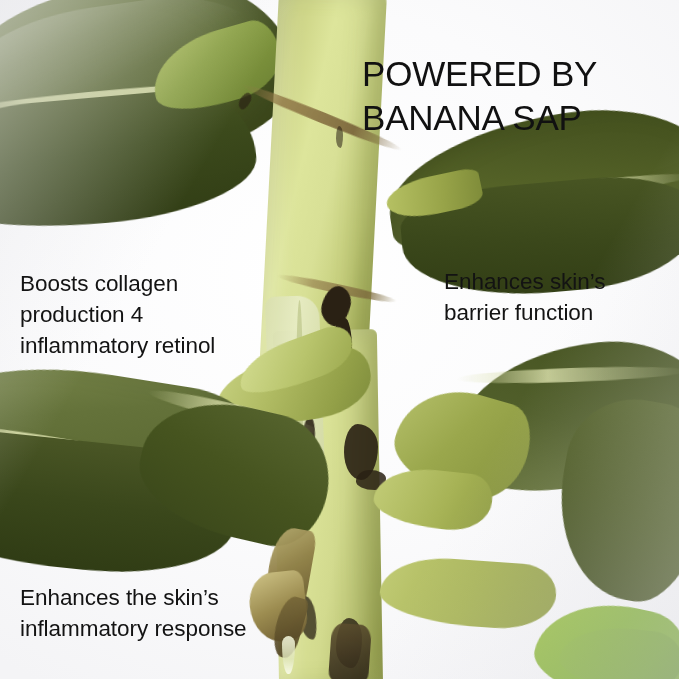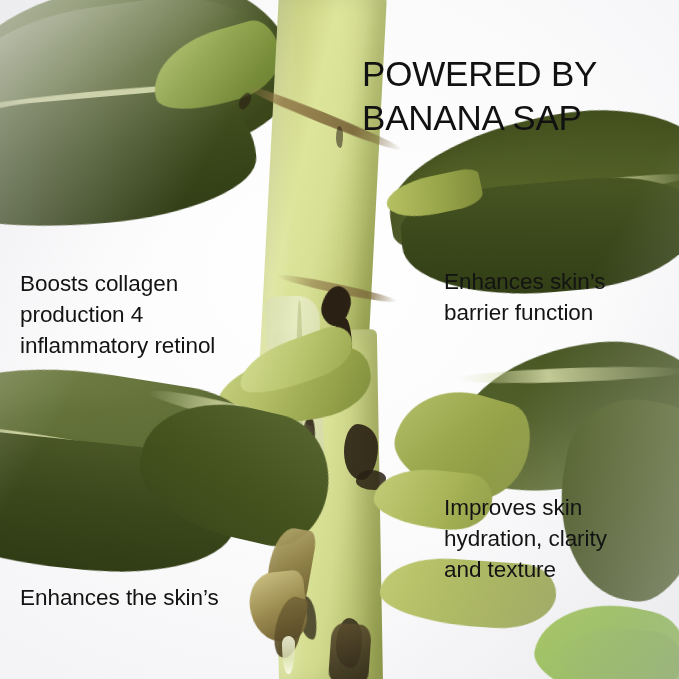--- a/index.html
+++ b/index.html
@@ -446,23 +446,19 @@
     <span class="ln">Boosts collagen</span>
     <span class="ln">production 4</span>
     <span class="ln">inflammatory retinol</span>
   </div>
 
   <div class="caption cap-barrier">
     <span class="ln">Enhances skin’s</span>
     <span class="ln">barrier function</span>
   </div>
 
-  <div class="caption cap-hydration">
-    <span class="ln">Improves skin</span>
-    <span class="ln">hydration, clarity</span>
-    <span class="ln">and texture</span>
-  </div>
 
   <div class="caption cap-inflam">
     <span class="ln">Enhances the skin’s</span>
+    <span class="ln">inflammatory response</span>
   </div>
 
 </div>
 
 </body></html>

